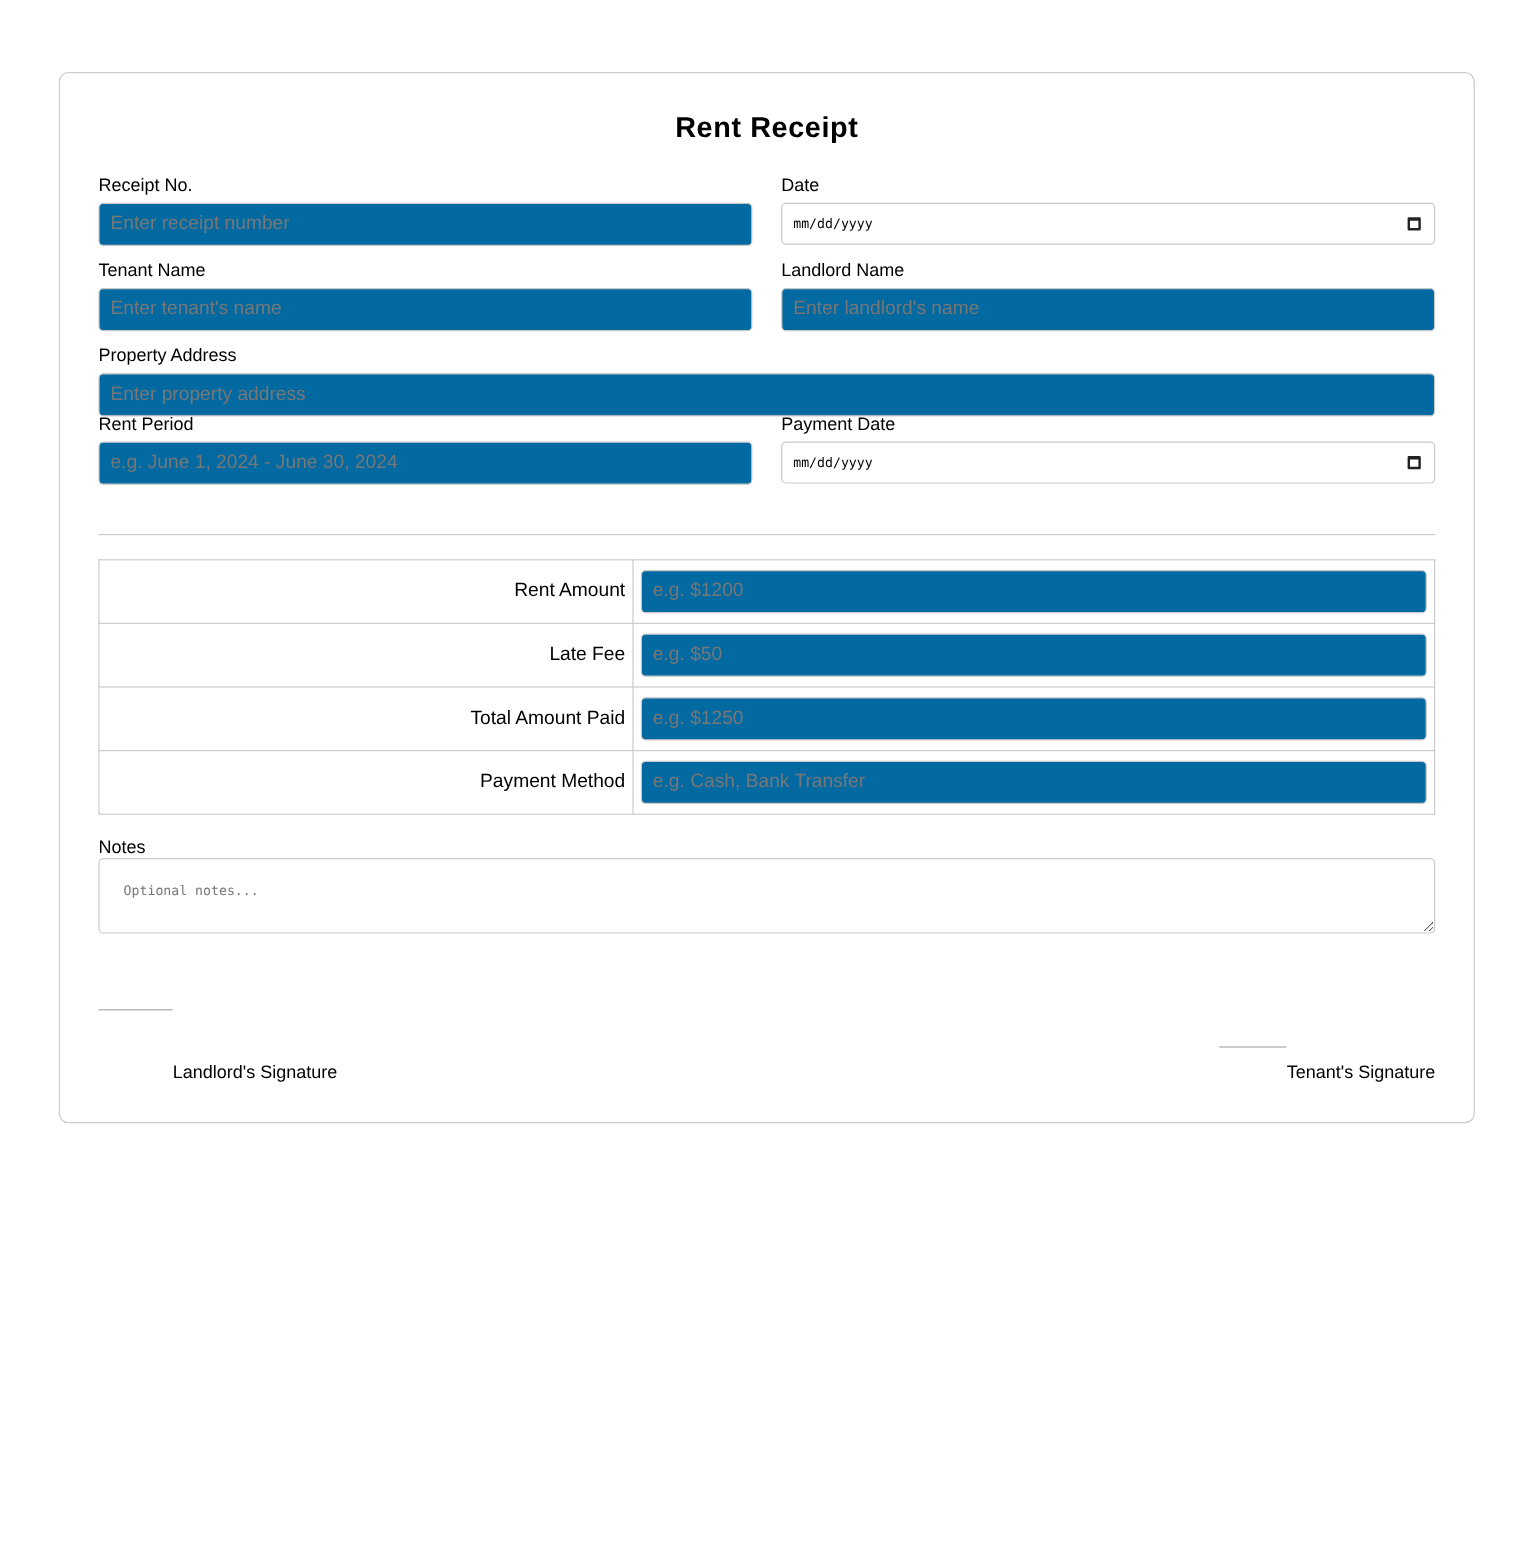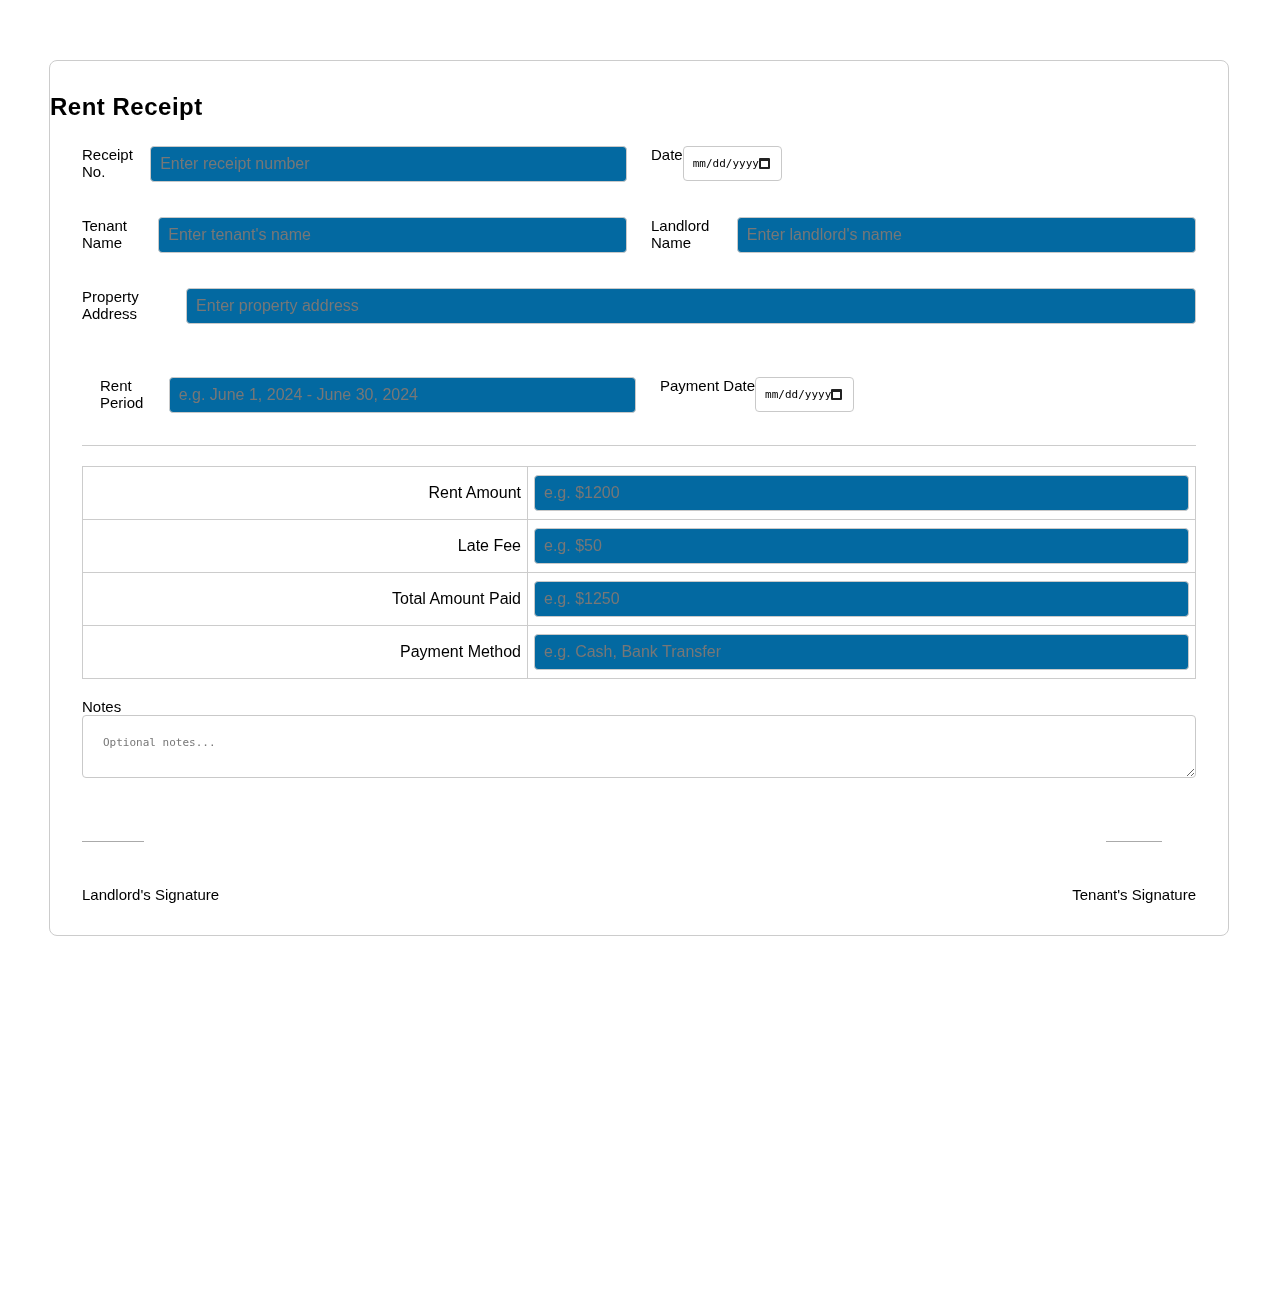--- a/index.html
+++ b/index.html
@@ -21,33 +21,33 @@
       border-radius: 8px;
       padding: 0 32px;
       background: #fff;
     }
     .title {
       margin: 0;
       position: absolute;
       top: 32px;
       left: 0;
       right: 0;
-      text-align: left;
+      text-align: center;
       font-size: 24px;
       font-weight: bold;
       letter-spacing: 0.5px;
     }
     .row {
       position: absolute;
       left: 32px;
       right: 32px;
       display: flex;
       gap: 24px;
     }
-    .field { flex: 1; display: flex; flex-direction: row; }
+    .field { flex: 1; display: flex; flex-direction: column; }
     .field label {
       font-size: 15px;
       line-height: 17px;
       margin-bottom: 6px;
       height: 17px;
     }
     .text-input {
       height: 36px;
       border: 1px solid #c9c9c9;
       border-radius: 4px;
@@ -133,21 +133,21 @@
       font-family: "DejaVu Sans Mono", monospace;
       font-size: 11px;
       resize: vertical;
       outline: none;
     }
     .notes textarea::placeholder { color: #777; }
     .sig {
       position: absolute;
       top: 780px;
       display: flex;
-      flex-direction: column;
+      flex-direction: row;
     }
     .sig .line {
       height: 1px;
       background: #aaaaaa;
     }
     .sig .sig-label {
       margin-top: 44px;
       font-size: 15px;
       line-height: 18px;
     }
@@ -187,21 +187,21 @@
     </div>
   </div>
 
   <div class="row" style="top:227px;">
     <div class="field">
       <label>Property Address</label>
       <input class="text-input" type="text" placeholder="Enter property address" style="">
     </div>
   </div>
 
-  <div class="row" style="top:316px;margin-left:18px;">
+  <div class="row" style="top:284px;">
     <div class="field">
       <label>Rent Period</label>
       <input class="text-input" type="text" placeholder="e.g. June 1, 2024 - June 30, 2024" style="">
     </div>
     <div class="field">
       <label>Payment Date</label>
       <div class="date-input">
         <span class="date-text">mm/dd/yyyy</span>
         <span class="cal-icon"></span>
       </div>

